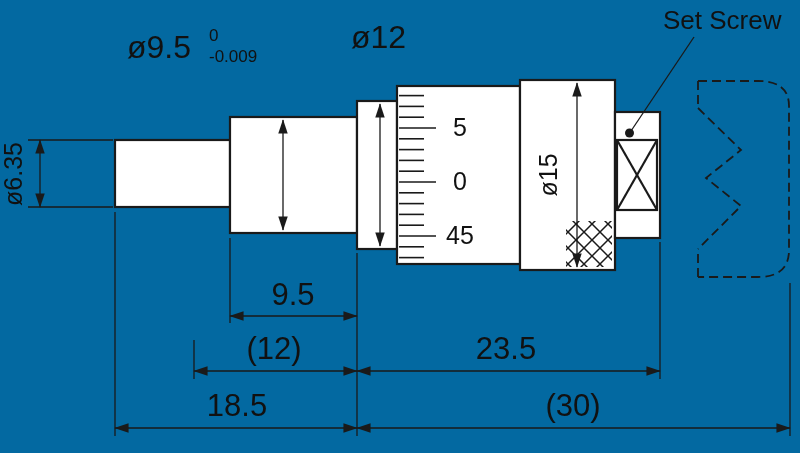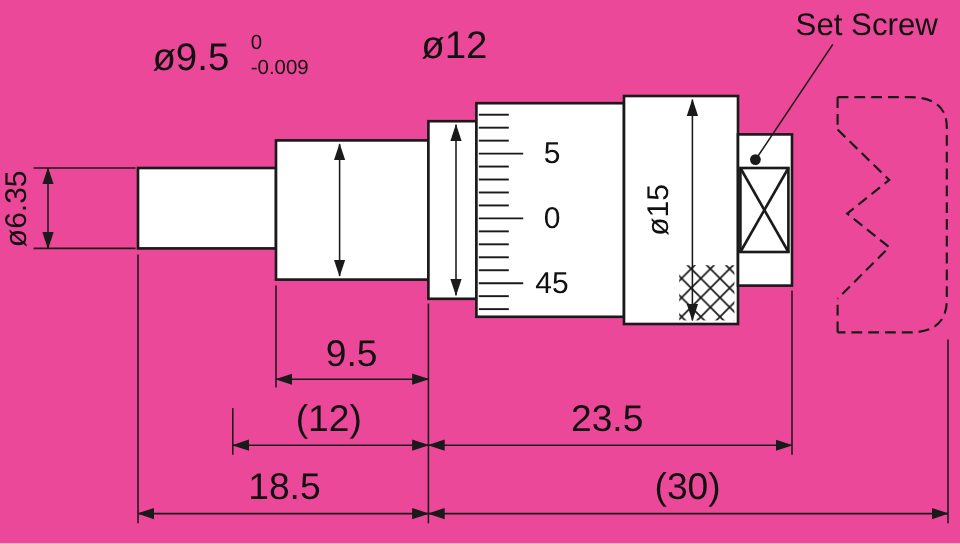--- a/index.html
+++ b/index.html
@@ -1,19 +1,19 @@
 <!DOCTYPE html>
 <html><head>
 <meta charset="utf-8">
 <style>
   html,body{margin:0;padding:0;background:#ffffff;}
   .stage{
     position:relative;
     width:800px;height:453px;
-    background:#ec4899;
+    background:#0369a1;
     font-family:"Liberation Sans", sans-serif;
     overflow:hidden;
   }
   svg{display:block;}
   .outline{fill:#ffffff;stroke:#1a1a1a;stroke-width:2.2;}
   .thick{stroke:#1a1a1a;stroke-width:2.2;fill:none;}
   .thin{stroke:#1a1a1a;stroke-width:1.3;fill:none;}
   .dash{stroke:#1a1a1a;stroke-width:1.8;fill:none;stroke-dasharray:9 5;}
   .tick line{stroke:#1a1a1a;stroke-width:1.6;}
   text{fill:#111111;}

